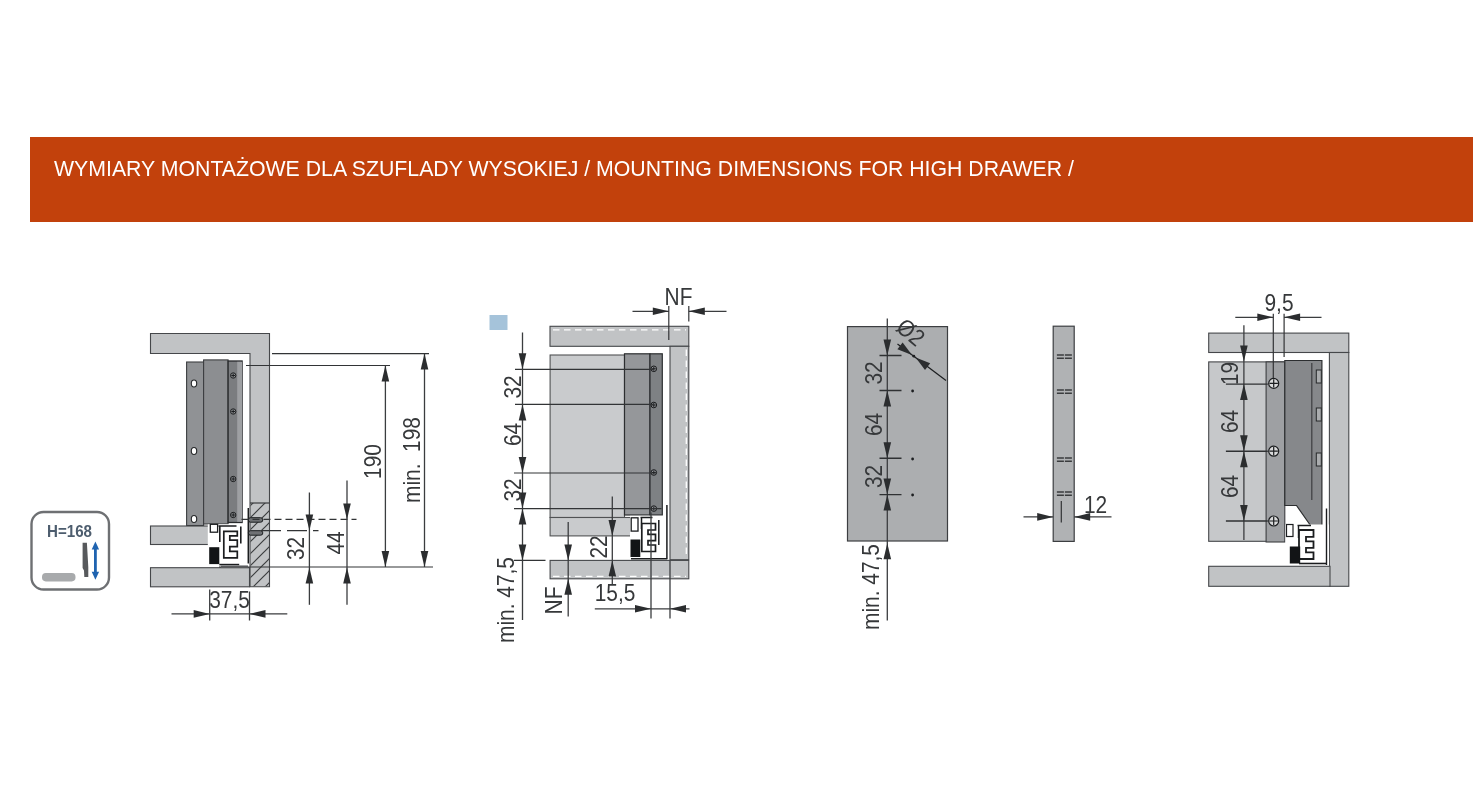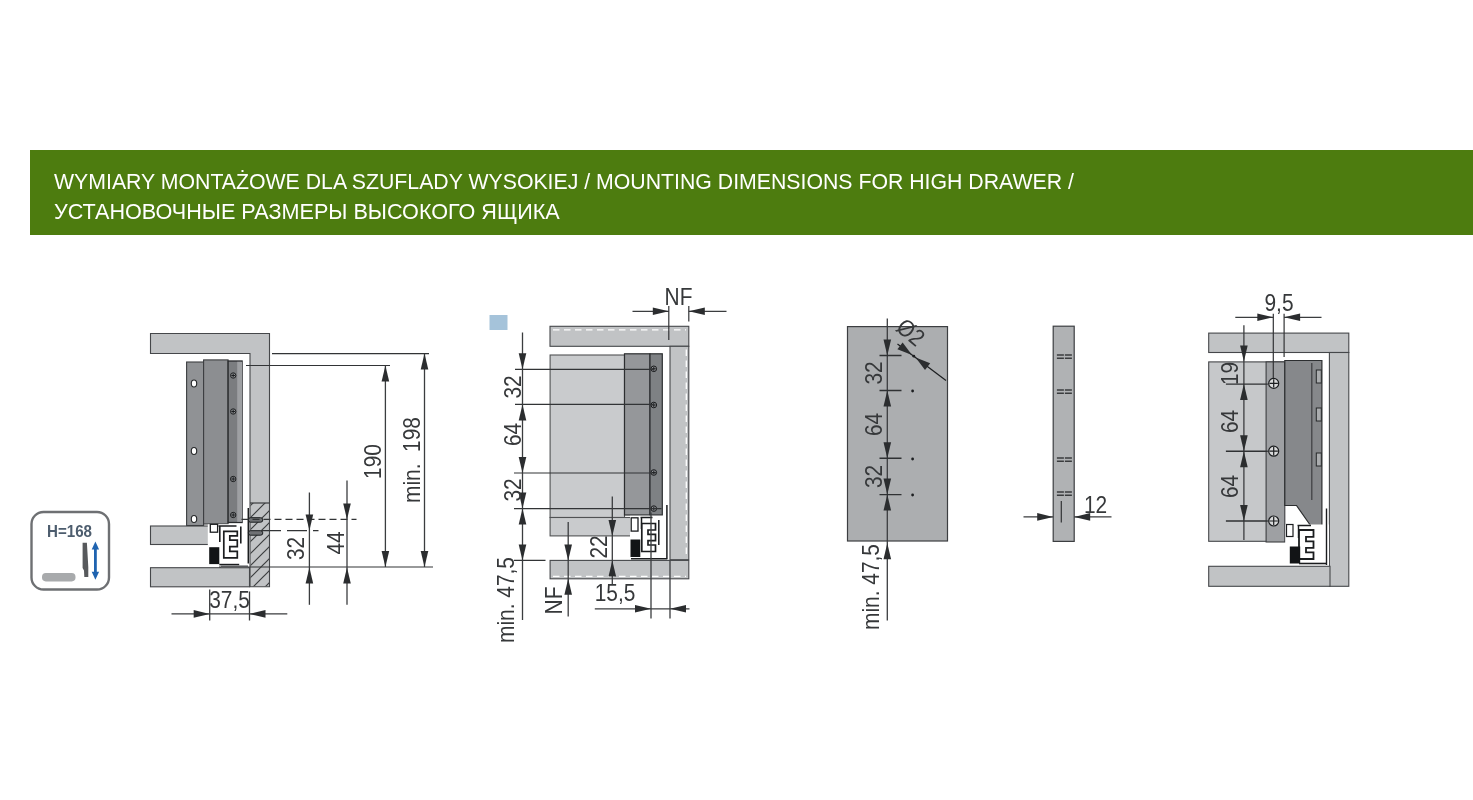--- a/index.html
+++ b/index.html
@@ -1,26 +1,25 @@
 <!DOCTYPE html>
 <html><head><meta charset="utf-8"><style>
 html,body{margin:0;padding:0;width:1473px;height:800px;background:#fff;overflow:hidden}
-.hdr{position:absolute;left:30px;top:150px;width:1443px;height:85px;background:#4d7c0f}
+.hdr{position:absolute;left:30px;top:137px;width:1443px;height:85px;background:#c2410c}
 .hl{position:absolute;left:24px;color:#fff;font:21.6px "Liberation Sans",sans-serif;white-space:nowrap;transform-origin:0 0}
 svg{position:absolute;left:0;top:0}
 .dim{stroke:#3b3d3f;stroke-width:1.3;fill:none}
 .dt{stroke:#323436;stroke-width:1.2;fill:none}
 .tk{stroke:#2f3133;stroke-width:1.4;fill:none}
 .arr{fill:#2b2d2f}
 text.d{font:24px "Liberation Sans",sans-serif;fill:#36383a}
 .hk{stroke:#1b1d1f;fill:none}
 </style></head><body>
 <div class="hdr">
 <div class="hl" style="top:18.5px;transform:scaleX(.985)">WYMIARY MONTAŻOWE DLA SZUFLADY WYSOKIEJ / MOUNTING DIMENSIONS FOR HIGH DRAWER /</div>
-<div class="hl" style="top:48.5px">УСТАНОВОЧНЫЕ РАЗМЕРЫ ВЫСОКОГО ЯЩИКА</div>
 </div>
 <svg width="1473" height="800" viewBox="0 0 1473 800">
 <defs>
 <path id="ad" d="M0 0 L-3.8 -16 L3.8 -16 Z"></path>
 <path id="au" d="M0 0 L-3.8 16 L3.8 16 Z"></path>
 <path id="al" d="M0 0 L16 -3.8 L16 3.8 Z"></path>
 <path id="ar" d="M0 0 L-16 -3.8 L-16 3.8 Z"></path>
 <pattern id="hx" width="12" height="12" patternUnits="userSpaceOnUse">
 <path d="M-2 14 L14 -2 M-8 8 L8 -8 M4 20 L20 4" stroke="#3c3e40" stroke-width="1.2"></path>
 </pattern>

